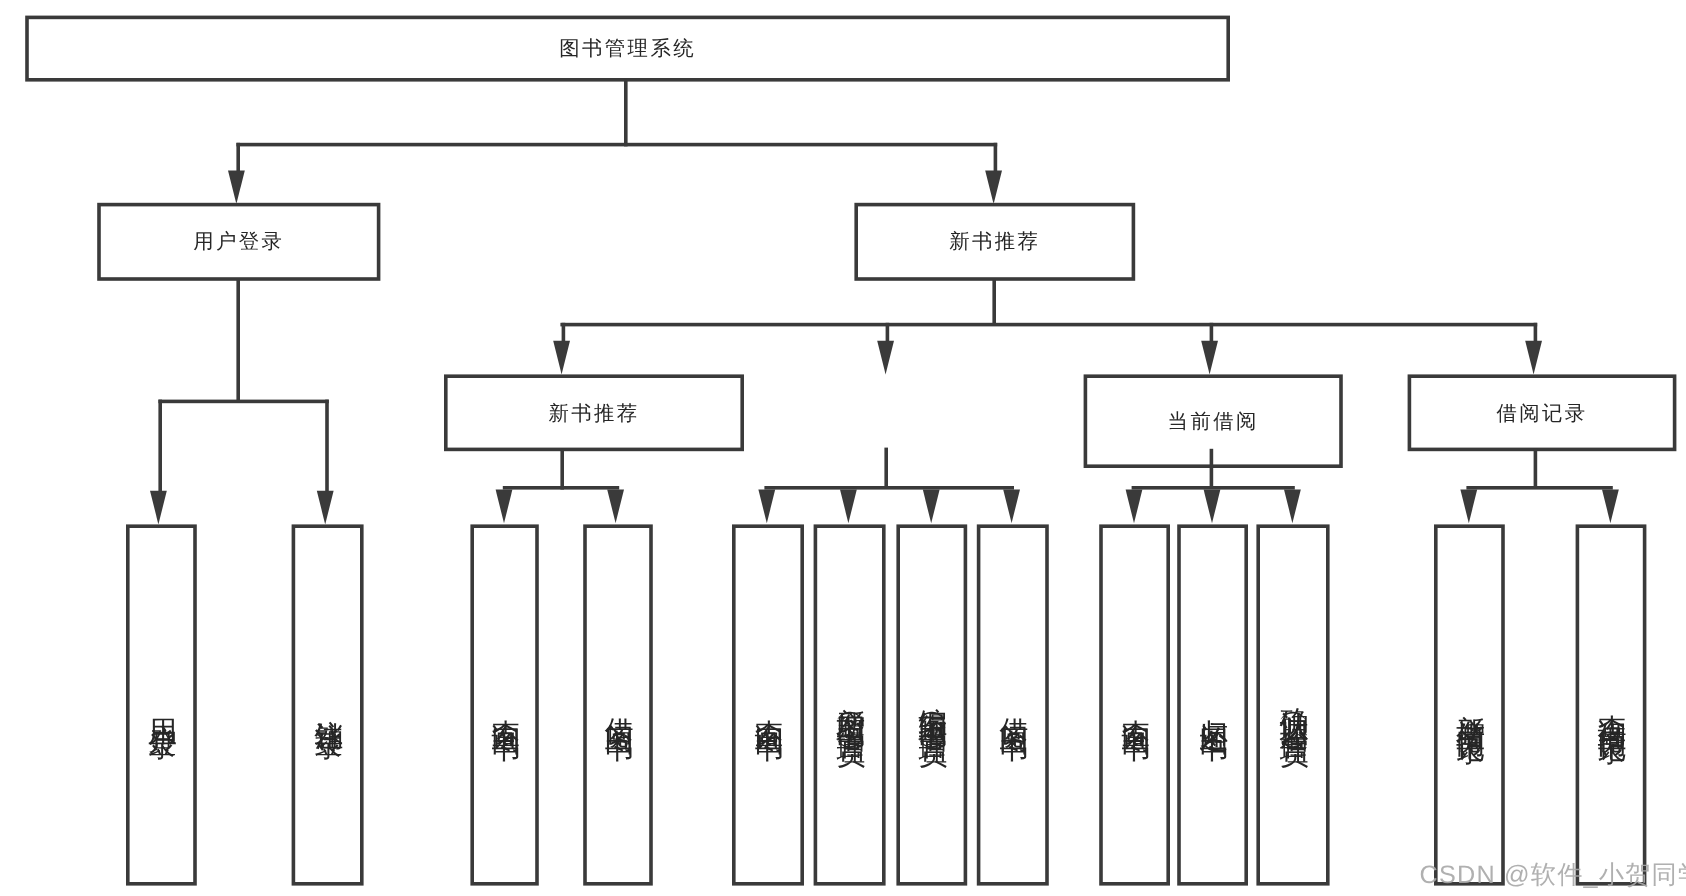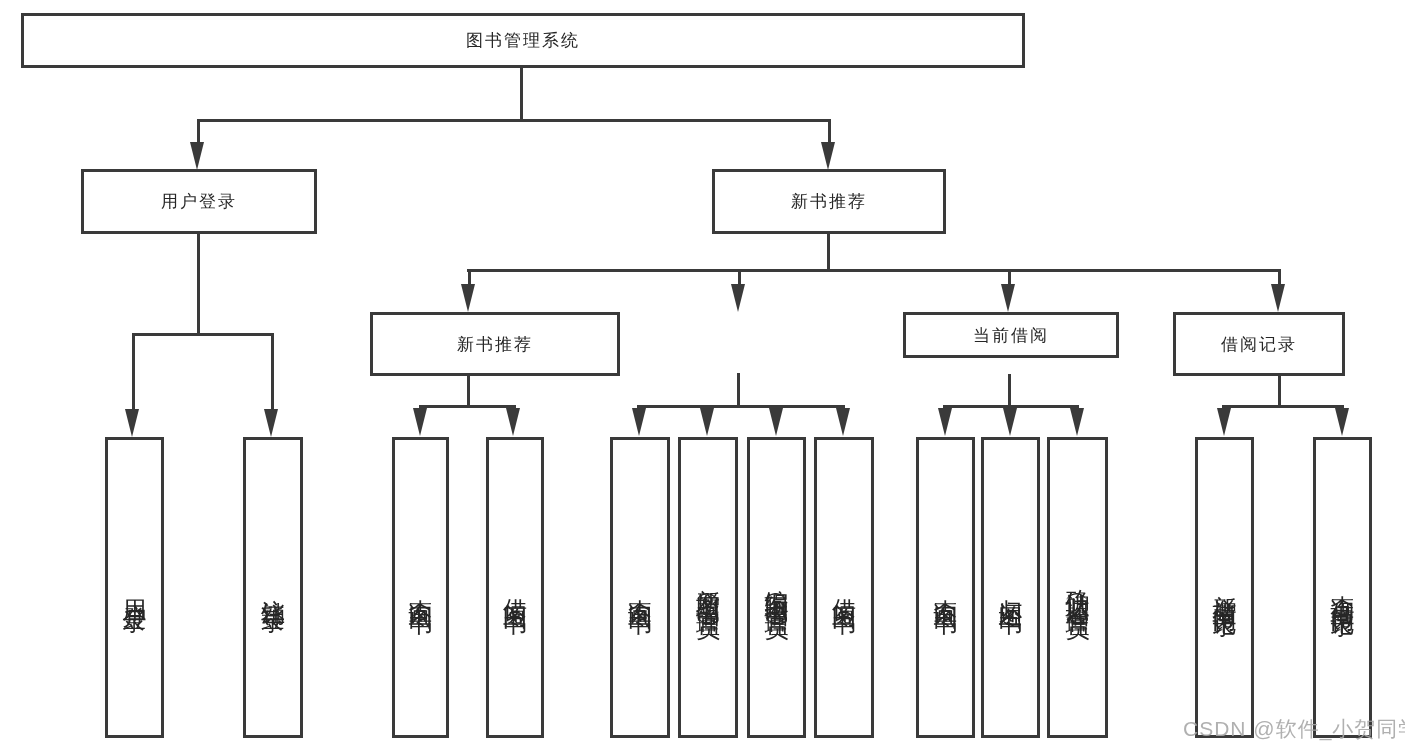--- a/index.html
+++ b/index.html
@@ -73,24 +73,24 @@
   <div class="vline" style="left:738px;top:269px;height:18px"></div>
   <div class="tri" style="left:731px;top:284px"></div>
   <div class="vline" style="left:1008px;top:269px;height:18px"></div>
   <div class="tri" style="left:1001px;top:284px"></div>
   <div class="vline" style="left:1278px;top:269px;height:18px"></div>
   <div class="tri" style="left:1271px;top:284px"></div>
 
   <div class="box" style="left:370px;top:312px;width:250px;height:64px">
     <span class="hlabel">新书推荐</span>
   </div>
-  <div class="box" style="left:903px;top:312px;width:216px;height:46px">
+  <div class="box" style="left:903px;top:312px;width:216px;height:78px">
     <span class="hlabel">当前借阅</span>
   </div>
-  <div class="box" style="left:1173px;top:312px;width:172px;height:64px">
+  <div class="box" style="left:1173px;top:312px;width:224px;height:64px">
     <span class="hlabel">借阅记录</span>
   </div>
 
   <div class="vline" style="left:467px;top:374px;height:34px"></div>
   <div class="hline" style="left:419px;top:405px;width:97px"></div>
   <div class="tri" style="left:413px;top:408px"></div>
   <div class="tri" style="left:506px;top:408px"></div>
 
   <div class="vline" style="left:737px;top:373px;height:34px"></div>
   <div class="hline" style="left:637px;top:405px;width:208px"></div>

